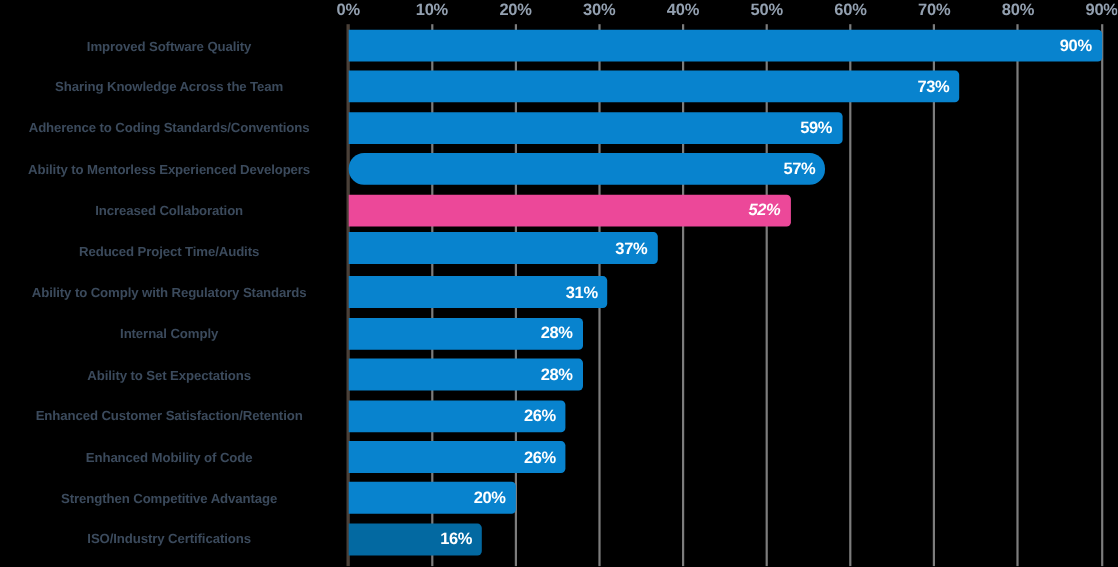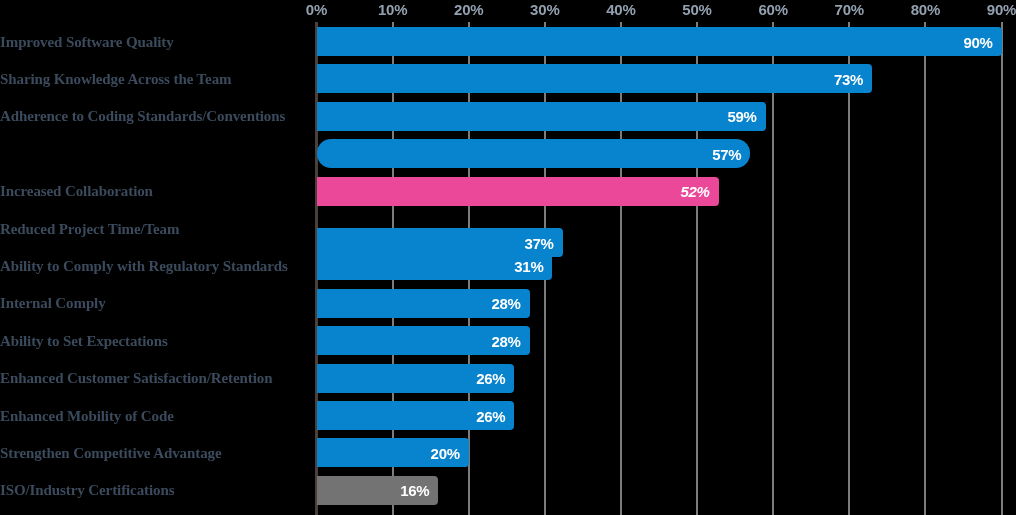--- a/index.html
+++ b/index.html
@@ -44,27 +44,26 @@
   }
   .gridline.axis-zero {
     width: 3px;
     background: #4a4038;
   }
 
   
   .cat-label {
     position: absolute;
     right: 1016px;
-    text-align: left;
-    font-size: 15px;
+    text-align: center;
+    font-size: 12px;
     font-weight: bold;
     color: #3b4a5c;
     white-space: nowrap;
     letter-spacing: -0.1px;
-    font-family: Liberation Serif, serif;
   }
 
   
   .bar {
     position: absolute;
     background: #0883ce;
     border-radius: 0 4px 4px 0;
     box-sizing: border-box;
   }
   .bar-value {
@@ -116,29 +115,30 @@
         <span class="bar-value">90%</span>
       </div>
       <div class="cat-label" style="top: 70.9px; right: 708.5px; left: 0px; height: 16px; line-height: 16px;">Sharing Knowledge Across the Team</div>
       <div class="bar" style="left: 316.5px; top: 64.4px; width: 555.611px; height: 29px; background: rgb(8, 131, 206); text-align: center;">
         <span class="bar-value">73%</span>
       </div>
       <div class="cat-label" style="top: 108.3px; right: 708.5px; left: 0px; height: 16px; line-height: 16px;">Adherence to Coding Standards/Conventions</div>
       <div class="bar" style="left: 316.5px; top: 101.8px; width: 449.056px; height: 29px; background: rgb(8, 131, 206);">
         <span class="bar-value">59%</span>
       </div>
+      <div class="cat-label" style="top: 145.7px; right: 708.5px; left: 0px; height: 16px; line-height: 16px;">Ability to Mentorless Experienced Developers</div>
       <div class="bar" style="left: 316.5px; top: 139.2px; width: 433.833px; height: 29px; background: rgb(8, 131, 206); border-radius: 14px;">
         <span class="bar-value">57%</span>
       </div>
       <div class="cat-label" style="top: 183.1px; right: 708.5px; left: 0px; height: 16px; line-height: 16px;">Increased Collaboration</div>
       <div class="bar" style="left: 316.5px; top: 176.6px; width: 402px; height: 29px; background: #ec4899; font-style: italic;">
         <span class="bar-value">52%</span>
       </div>
-      <div class="cat-label" style="top: 220.5px; right: 708.5px; left: 0px; height: 16px; line-height: 16px;">Reduced Project Time/Team</div>
-      <div class="bar" style="left: 316.5px; top: 228px; width: 246px; height: 29px; background: rgb(8, 131, 206);">
+      <div class="cat-label" style="top: 220.5px; right: 708.5px; left: 0px; height: 16px; line-height: 16px;">Reduced Project Time/Audits</div>
+      <div class="bar" style="left: 316.5px; top: 211px; width: 281px; height: 29px; background: rgb(8, 131, 206);">
         <span class="bar-value">37%</span>
       </div>
       <div class="cat-label" style="top: 257.9px; right: 708.5px; left: 0px; height: 16px; line-height: 16px;">Ability to Comply with Regulatory Standards</div>
       <div class="bar" style="left: 316.5px; top: 251.4px; width: 235.944px; height: 29px; background: rgb(8, 131, 206);">
         <span class="bar-value">31%</span>
       </div>
       <div class="cat-label" style="top: 295.3px; right: 708.5px; left: 0px; height: 16px; line-height: 16px;">Internal Comply</div>
       <div class="bar" style="left: 316.5px; top: 288.8px; width: 213.111px; height: 29px; background: rgb(8, 131, 206);">
         <span class="bar-value">28%</span>
       </div>
@@ -152,18 +152,18 @@
       </div>
       <div class="cat-label" style="top: 407.5px; right: 708.5px; left: 0px; height: 16px; line-height: 16px;">Enhanced Mobility of Code</div>
       <div class="bar" style="left: 316.5px; top: 401px; width: 197.889px; height: 29px; background: rgb(8, 131, 206);">
         <span class="bar-value">26%</span>
       </div>
       <div class="cat-label" style="top: 444.9px; right: 708.5px; left: 0px; height: 16px; line-height: 16px;">Strengthen Competitive Advantage</div>
       <div class="bar" style="left: 316.5px; top: 438.4px; width: 152.222px; height: 29px; background: rgb(8, 131, 206);">
         <span class="bar-value">20%</span>
       </div>
       <div class="cat-label" style="top: 482.3px; right: 708.5px; left: 0px; height: 16px; line-height: 16px;">ISO/Industry Certifications</div>
-      <div class="bar" style="left: 316.5px; top: 475.8px; width: 121.778px; height: 29px; background: #737373;">
+      <div class="bar" style="left: 316.5px; top: 475.8px; width: 121.778px; height: 29px; background: #0369a1;">
         <span class="bar-value">16%</span>
       </div>
     </div>
 
 </div>
 
 </body></html>

